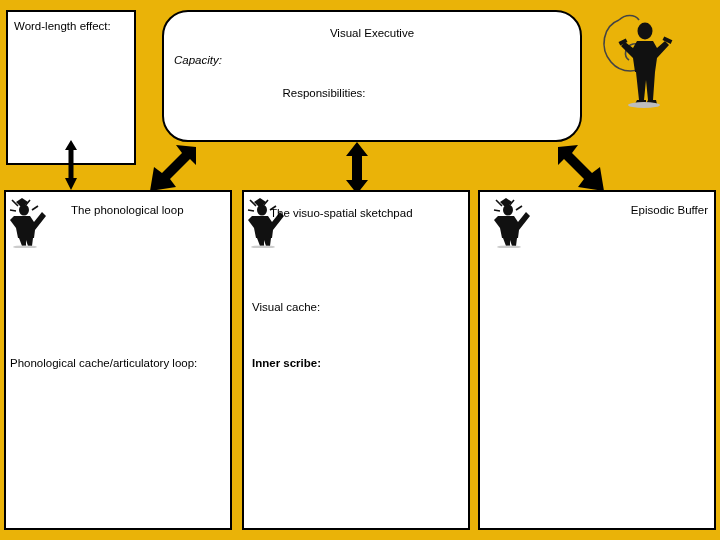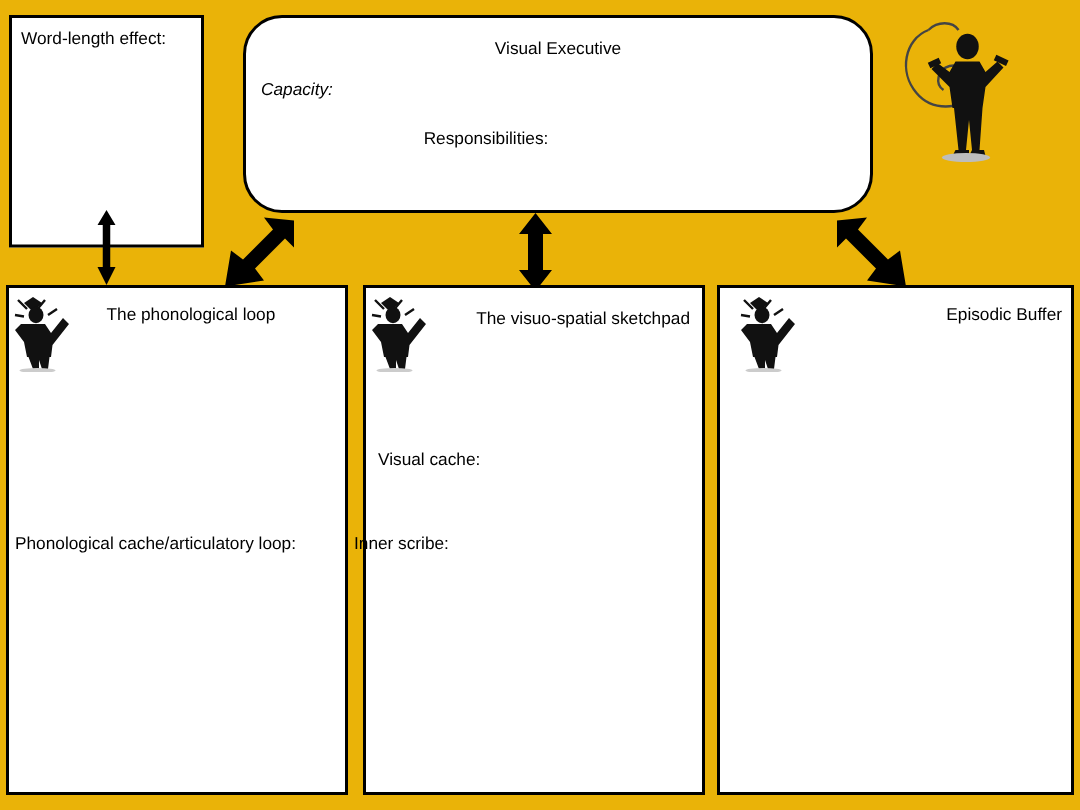--- a/index.html
+++ b/index.html
@@ -46,26 +46,26 @@
   #central-exec-title { left: 162px; top: 25px; width: 420px; }
   #central-exec-capacity { left: 174px; top: 52px; width: 300px; font-style: italic; }
   #central-exec-resp { left: 174px; top: 85px; width: 300px; text-align: center; }
 
   
   #phono-box { left: 4px; top: 190px; width: 228px; height: 340px; }
   #visuo-box { left: 242px; top: 190px; width: 228px; height: 340px; }
   #episodic-box { left: 478px; top: 190px; width: 238px; height: 340px; }
 
   #phono-title { left: 36px; top: 202px; width: 190px; margin-left: 35px; }
-  #visuo-title { left: 270px; top: 205px; width: 190px; text-align: right; }
+  #visuo-title { left: 270px; top: 205px; width: 190px; text-align: left; }
   #episodic-title { left: 508px; top: 202px; width: 200px; text-align: right; }
 
   #phono-store { left: 10px; top: 355px; width: 215px; }
   #visual-cache { left: 252px; top: 299px; width: 200px; }
-  #inner-scribe { left: 236px; top: 355px; width: 200px; }
+  #inner-scribe { left: 252px; top: 355px; width: 200px; font-weight: bold; }
   #dual-task { left: 252px; top: 442px; width: 170px; }
 
   
   .arrow { position: absolute; }
   #arrow-left-vertical { left: 60px; top: 140px; width: 22px; height: 50px; }
   #arrow-diag-left { left: 146px; top: 143px; width: 52px; height: 52px; }
   #arrow-center-vertical { left: 343px; top: 142px; width: 28px; height: 52px; }
   #arrow-diag-right { left: 556px; top: 143px; width: 52px; height: 52px; }
 
   

